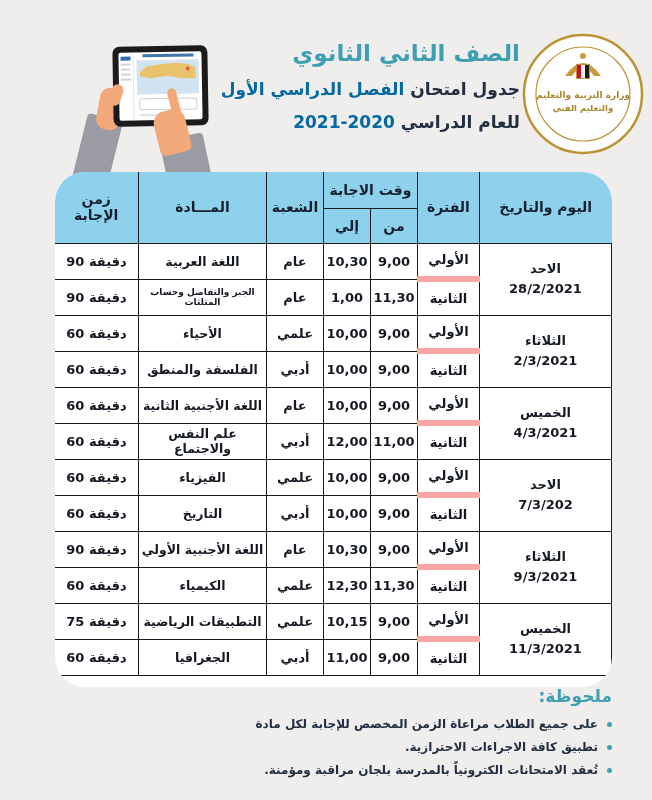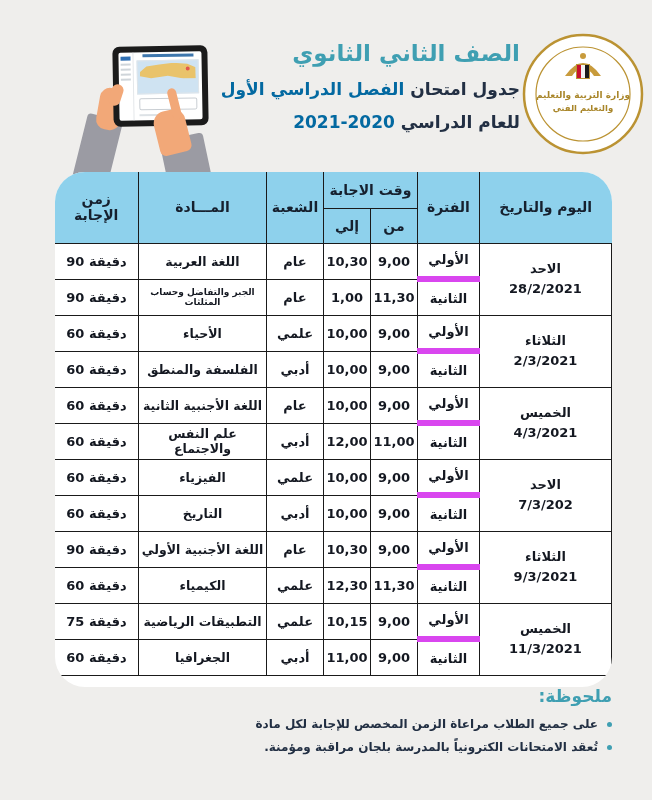--- a/index.html
+++ b/index.html
@@ -62,21 +62,21 @@
   tr.h1 th { height:36px; }
   tr.h2 th { height:35px; }
   tr.h1 th:first-child { border-right:none; }
   tr.h1 th:last-child { border-left:none; }
   th.w2 { line-height:1.15; padding:0 10px; }
   td { height:36px; font-size:13px; }
   td.subject { font-size:12.5px; }
   td.subject.small { font-size:9px; }
   td.num { font-size:13px; }
   td.daycell { font-size:13px; line-height:1.55; }
-  tr.p1 td.pcell { border-bottom:6px solid #d946ef; }
+  tr.p1 td.pcell { border-bottom:1px solid #d946ef; }
   tr.p2 td.pcell { border-top:6px solid #fca5a5; }
 
   
   .notes { position:absolute; right:40px; top:686px; text-align:right; }
   .notes-h { font-size:17px; font-weight:bold; color:#3f9fb2; margin-bottom:7px; }
   .notes ul { list-style:none; }
   .notes li { position:relative; padding-right:14px; font-size:12px; font-weight:bold; color:#222f43; line-height:23px; }
   .notes li::before { content:''; position:absolute; right:0; top:9px; width:5px; height:5px; border-radius:50%; background:#3f9fb2; }
 </style>
 </head>
@@ -296,15 +296,16 @@
       <td><span class="ltr">60 دقيقة</span></td>
     </tr>
   </tbody>
     </table>
 </div>
 
 <div class="notes">
   <div class="notes-h">ملحوظة:</div>
   <ul>
     <li>على جميع الطلاب مراعاة الزمن المخصص للإجابة لكل مادة</li>
+    <li>تطبيق كافة الاجراءات الاحترازية.</li>
     <li>تُعقد الامتحانات الكترونياً بالمدرسة بلجان مراقبة ومؤمنة.</li>
   </ul>
 </div>
 
 </body></html>

